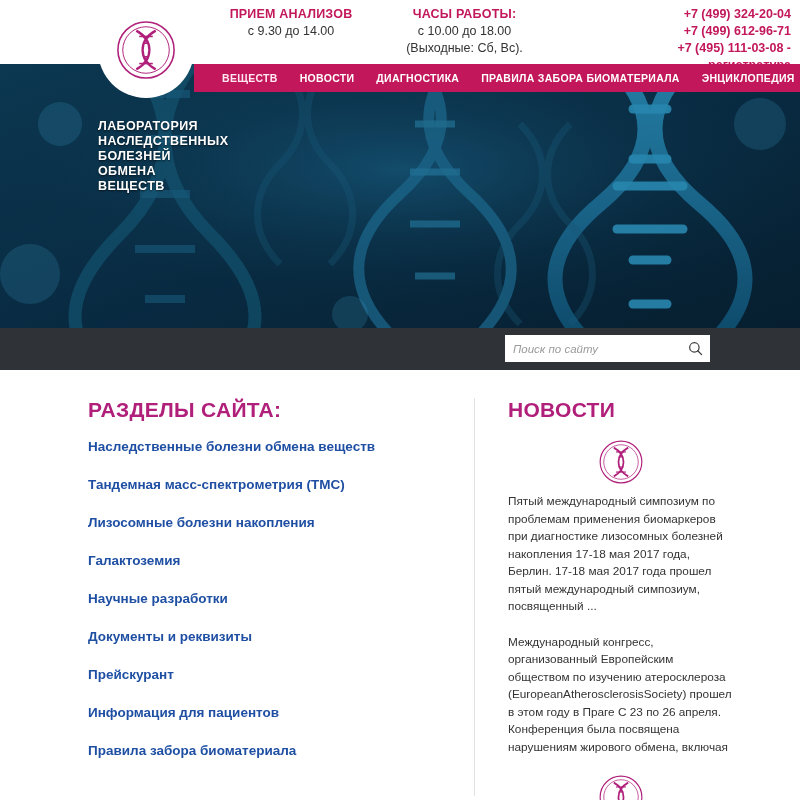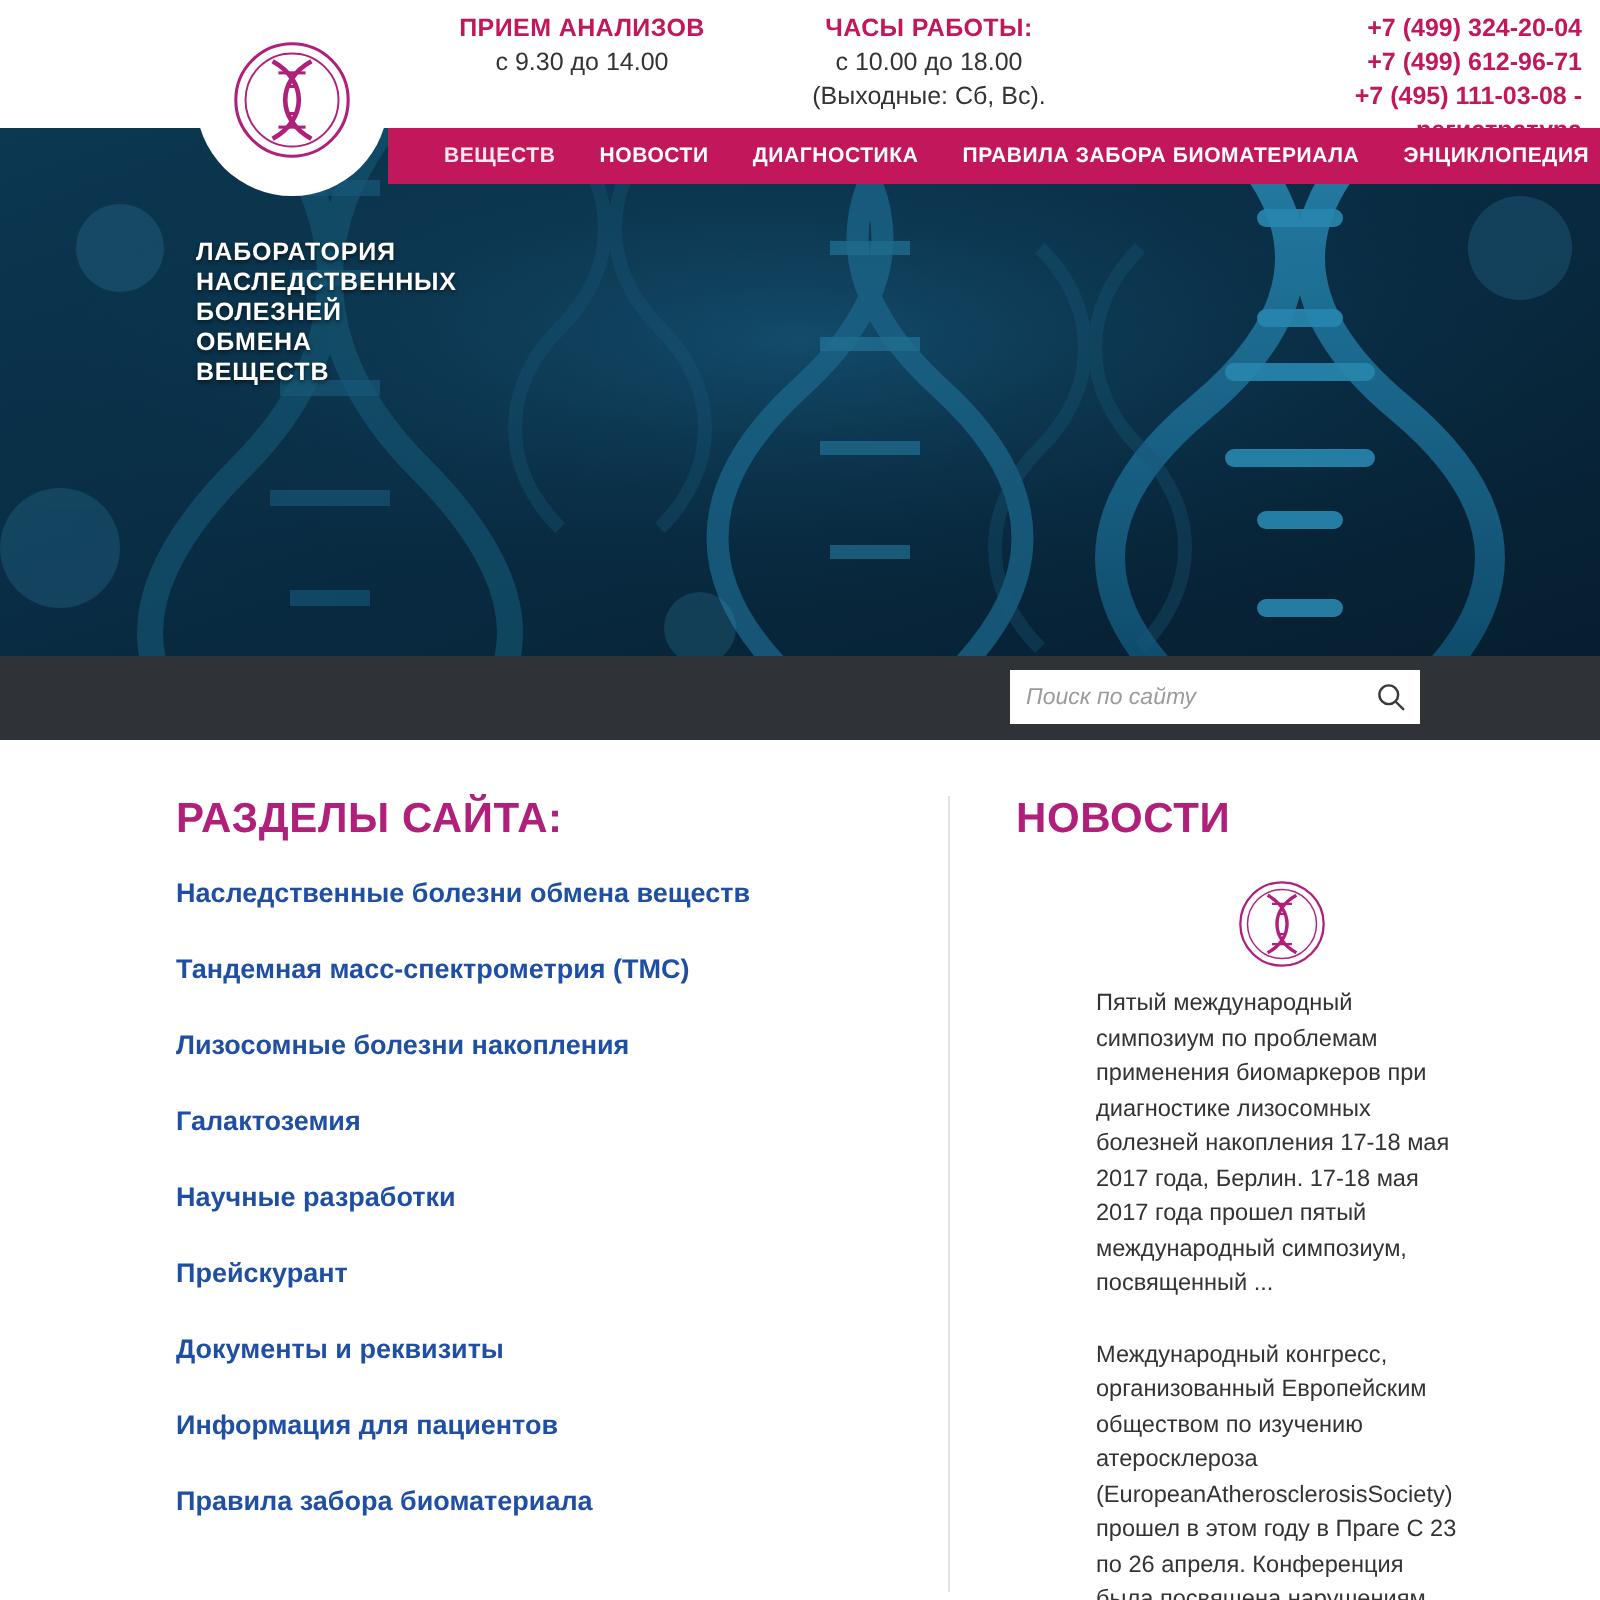--- a/index.html
+++ b/index.html
@@ -153,21 +153,20 @@
     color: #1f4fa3;
     font-size: 13.5px;
     font-weight: bold;
     text-decoration: none;
     margin-bottom: 23px;
   }
   .news-item {
     position: relative;
     margin-bottom: 18px;
     padding-left: 0;
-    margin-left: 40px;
   }
   .news-logo {
     width: 46px; height: 46px;
     margin: 0 auto 8px auto;
     display: block;
   }
   .news-text {
     color: #333;
     font-size: 11.8px;
     line-height: 17.5px;
@@ -319,22 +318,22 @@
     <div class="vrule"></div>
 
     <div class="left-col">
       <h2 class="section-title">РАЗДЕЛЫ САЙТА:</h2>
       <div class="link-list">
         <a href="#">Наследственные болезни обмена веществ</a>
         <a href="#">Тандемная масс-спектрометрия (ТМС)</a>
         <a href="#">Лизосомные болезни накопления</a>
         <a href="#">Галактоземия</a>
         <a href="#">Научные разработки</a>
+        <a href="#">Документы и реквизиты</a>
         <a href="#">Прейскурант</a>
-        <a href="#">Документы и реквизиты</a>
         <a href="#">Информация для пациентов</a>
         <a href="#">Правила забора биоматериала</a>
       </div>
     </div>
 
     <div class="right-col">
       <h2 class="section-title">НОВОСТИ</h2>
 
       <div class="news-item">
         <svg class="news-logo" viewBox="0 0 64 64">

